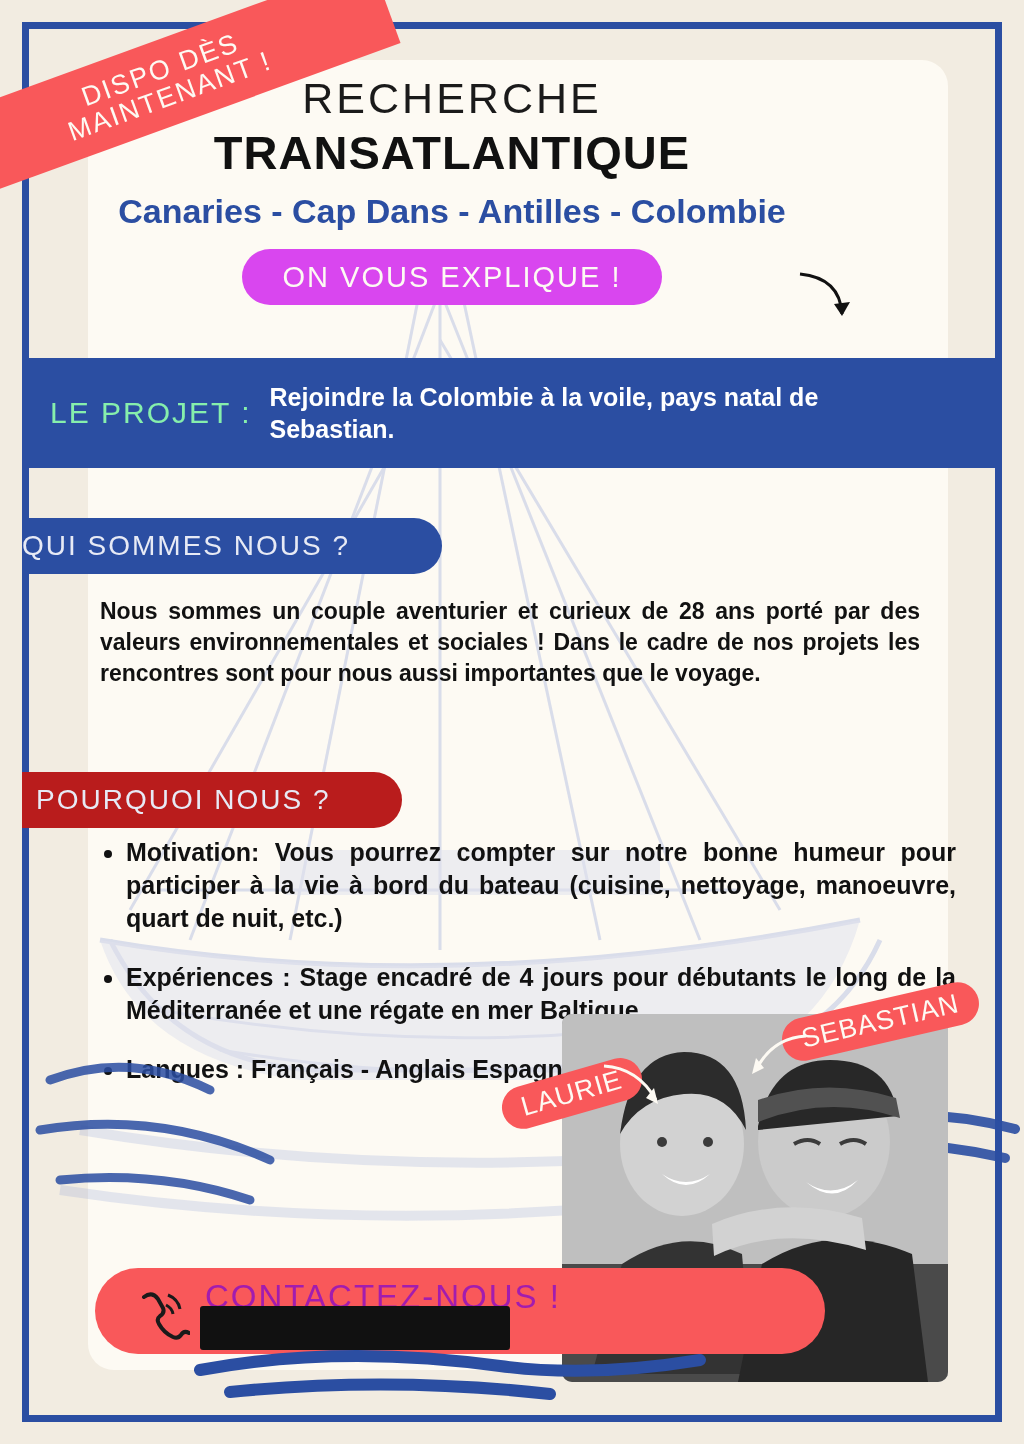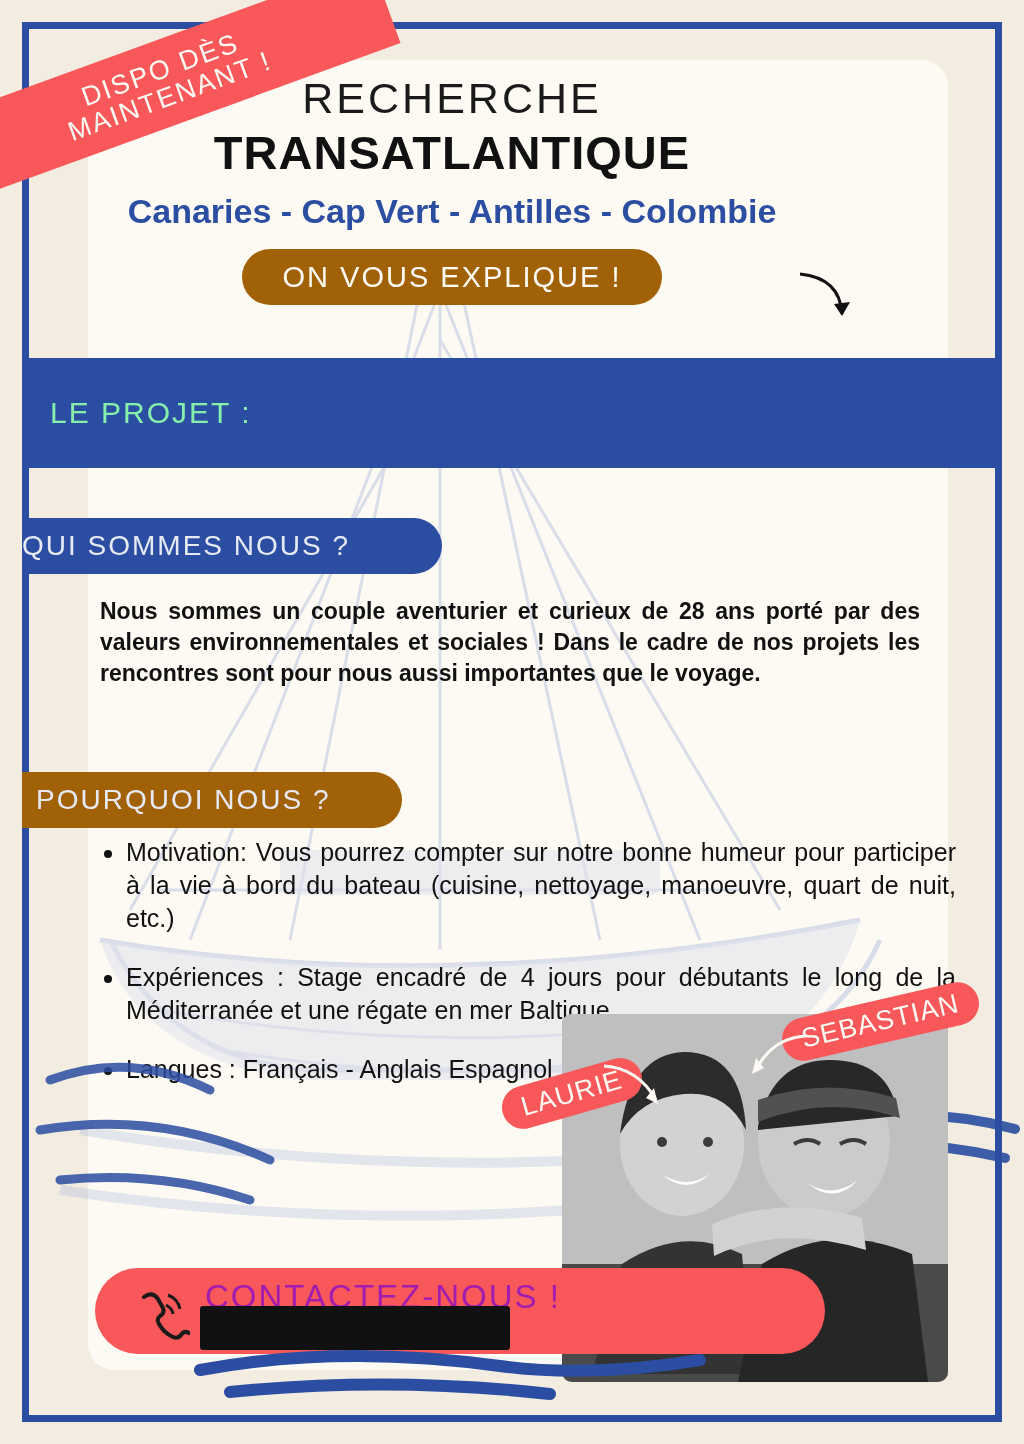--- a/index.html
+++ b/index.html
@@ -98,21 +98,21 @@
     margin-top: 12px;
     font-size: 34px;
     font-weight: bold;
     color: #2b4ea2;
   }
   .cta-pill {
     margin: 18px auto 0 auto;
     width: 420px;
     height: 56px;
     border-radius: 30px;
-    background: #a16207;
+    background: #d946ef;
     color: #fdfaf3;
     font-size: 29px;
     letter-spacing: 2px;
     display: flex;
     align-items: center;
     justify-content: center;
   }
   .cta-arrow {
     position: absolute;
     right: 168px;
@@ -160,21 +160,21 @@
     display: flex;
     align-items: center;
     box-sizing: border-box;
   }
   .pill-pourquoi {
     position: absolute;
     left: 22px;
     top: 772px;
     width: 380px;
     height: 56px;
-    background: #a16207;
+    background: #b91c1c;
     border-radius: 0 28px 28px 0;
     display: flex;
     align-items: center;
     padding-left: 14px;
     box-sizing: border-box;
   }
   .pill-txt {
     color: #e7eaf5;
     font-size: 28px;
     letter-spacing: 2px;
@@ -196,21 +196,21 @@
     position: absolute;
     left: 96px;
     top: 836px;
     width: 830px;
     margin: 0;
     padding: 0 0 0 30px;
     color: #111;
   }
   .bullets li {
     font-size: 25px;
-    font-weight: normal;
+    font-weight: bold;
     line-height: 1.32;
     margin-bottom: 26px;
     text-align: justify;
   }
   .bullets li:last-child { text-align: left; }
 
   .note-flex {
     position: absolute;
     left: 140px;
     top: 1168px;
@@ -358,31 +358,32 @@
   </svg>
 
   <div class="ribbon">
     <span>DISPO DÈS</span>
     <span>MAINTENANT !</span>
   </div>
 
   <div class="head">
     <div class="kicker">RECHERCHE</div>
     <div class="title-main">TRANSATLANTIQUE</div>
-    <div class="subtitle">Canaries - Cap Vert - Antilles - Colombie</div>
+    <div class="subtitle">Canaries - Cap Dans - Antilles - Colombie</div>
     <div class="cta-pill">ON VOUS EXPLIQUE !</div>
   </div>
 
   <svg class="cta-arrow" viewBox="0 0 60 60" xmlns="http://www.w3.org/2000/svg">
     <path d="M4 6 q40 4 42 40" stroke="#111" stroke-width="3" fill="none"></path>
     <path d="M46 48 l-8 -12 l16 -2 z" fill="#111"></path>
   </svg>
 
   <div class="band-projet">
     <div class="lbl">LE PROJET :</div>
+    <div class="txt">Rejoindre la Colombie à la voile, pays natal de Sebastian.</div>
   </div>
 
   <div class="pill-qui">
     <span class="pill-txt">QUI SOMMES NOUS ?</span>
   </div>
   <div class="para-qui">Nous sommes un couple aventurier et curieux de 28 ans porté par des valeurs environnementales et sociales ! Dans le cadre de nos projets les rencontres sont pour nous aussi importantes que le voyage.</div>
 
   <div class="pill-pourquoi">
     <span class="pill-txt">POURQUOI NOUS ?</span>
   </div>

